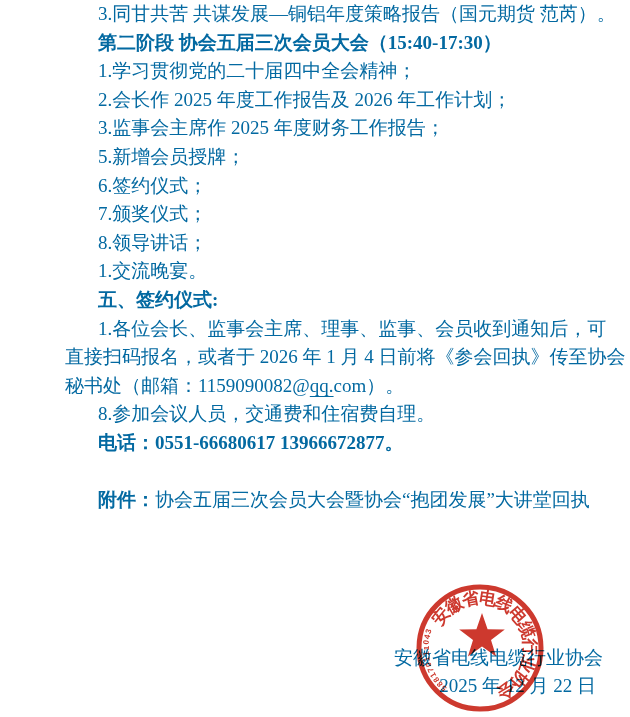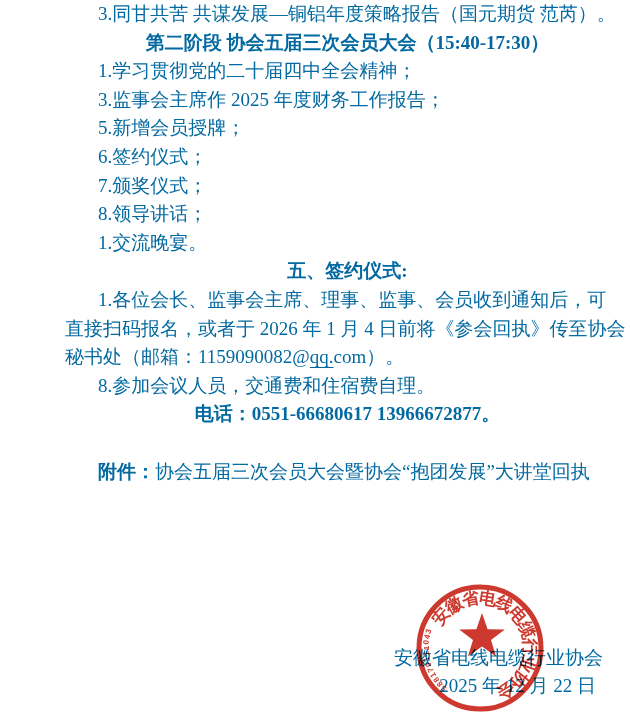--- a/index.html
+++ b/index.html
@@ -17,21 +17,21 @@
     left:65px;top:0;
     width:532px;
   }
   .line{
     height:28.6px;
     line-height:28.6px;
     font-size:19px;
     white-space:nowrap;
   }
   .ind{padding-left:33px;}
-  .b{font-weight:700;text-align:center;}
+  .b{font-weight:700;}
   .wavy{
     text-decoration-line:underline;
     text-decoration-style:wavy;
     text-decoration-color:#e03131;
     text-decoration-thickness:1px;
     text-underline-offset:4px;
     text-decoration:underline;
   }
   .sig-org{
     position:absolute;
@@ -57,20 +57,21 @@
 </style>
 </head>
 <body>
 
 <div class="page">
 
   <div class="doc">
     <div class="line ind">3.同甘共苦 共谋发展—铜铝年度策略报告（国元期货 范芮）。</div>
     <div class="line ind b">第二阶段 协会五届三次会员大会（15:40-17:30）</div>
     <div class="line ind">1.学习贯彻党的二十届四中全会精神；</div>
+    <div class="line ind">2.会长作 2025 年度工作报告及 2026 年工作计划；</div>
     <div class="line ind">3.监事会主席作 2025 年度财务工作报告；</div>
     <div class="line ind">5.新增会员授牌；</div>
     <div class="line ind">6.签约仪式；</div>
     <div class="line ind">7.颁奖仪式；</div>
     <div class="line ind">8.领导讲话；</div>
     <div class="line ind">1.交流晚宴。</div>
     <div class="line ind b">五、签约仪式:</div>
     <div class="line ind">1.各位会长、监事会主席、理事、监事、会员收到通知后，可</div>
     <div class="line">直接扫码报名，或者于 2026 年 1 月 4 日前将《参会回执》传至协会</div>
     <div class="line">

